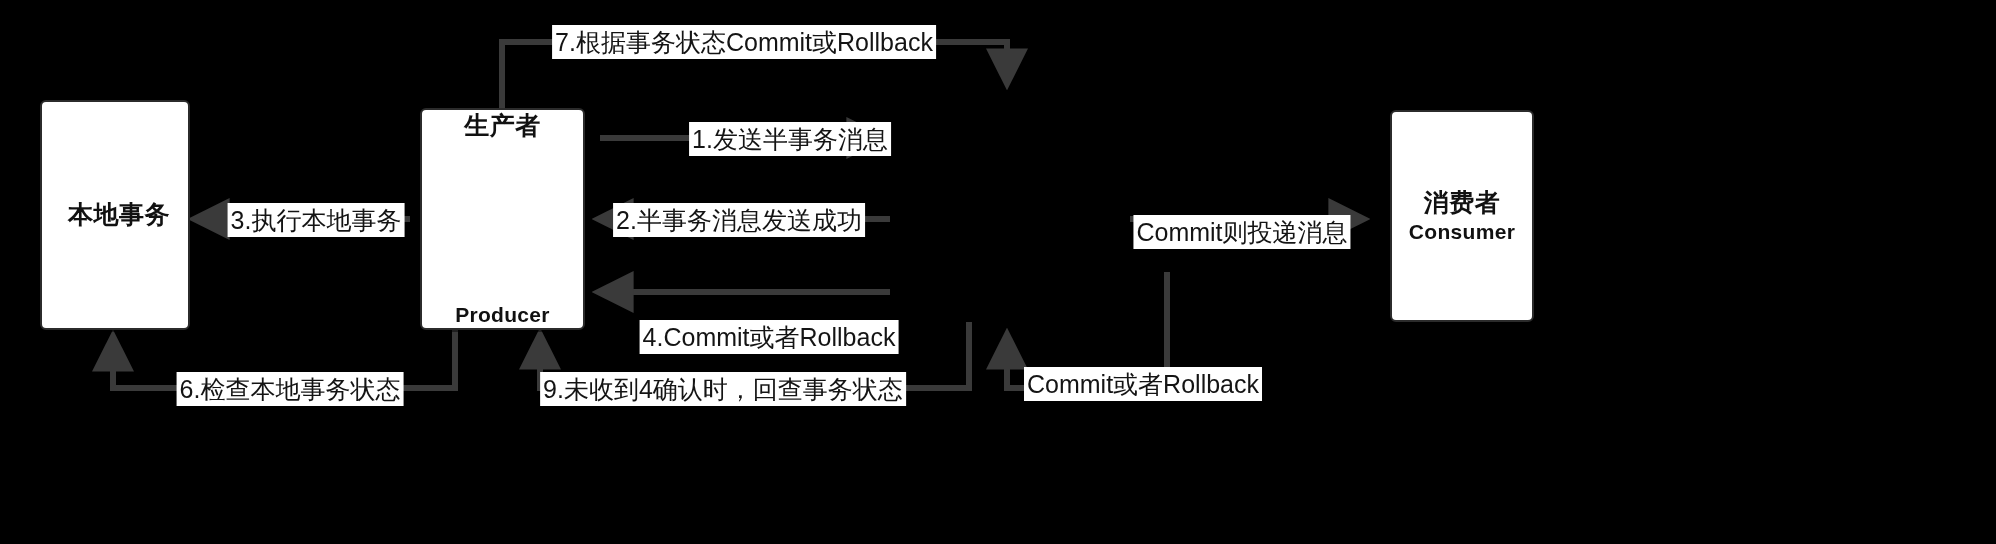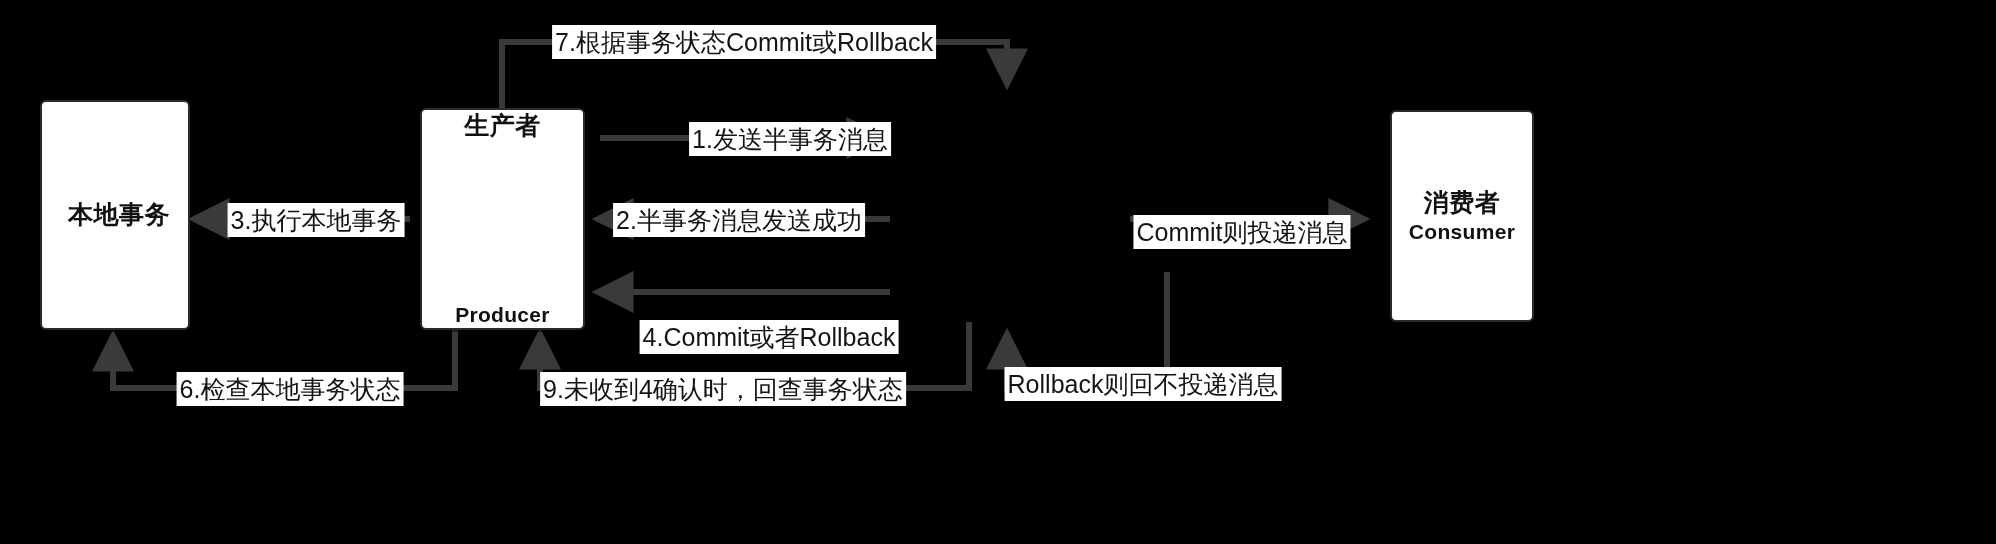--- a/index.html
+++ b/index.html
@@ -116,15 +116,15 @@
   <div class="edge-label" style="left:739px; top:220px;">2.半事务消息发送成功</div>
 
   <div class="edge-label" style="left:1242px; top:220px;margin-top:12px;">Commit则投递消息</div>
 
   <div class="edge-label" style="left:769px; top:293px;margin-top:44px;">4.Commit或者Rollback</div>
 
   <div class="edge-label" style="left:290px; top:389px;">6.检查本地事务状态</div>
 
   <div class="edge-label" style="left:723px; top:389px;">9.未收到4确认时，回查事务状态</div>
 
-  <div class="edge-label" style="left:1143px; top:384px;">Rollback则回不投递消息</div>
+  <div class="edge-label" style="left:1143px; top:384px;">Commit或者Rollback</div>
 
 </div>
 
 </body></html>

